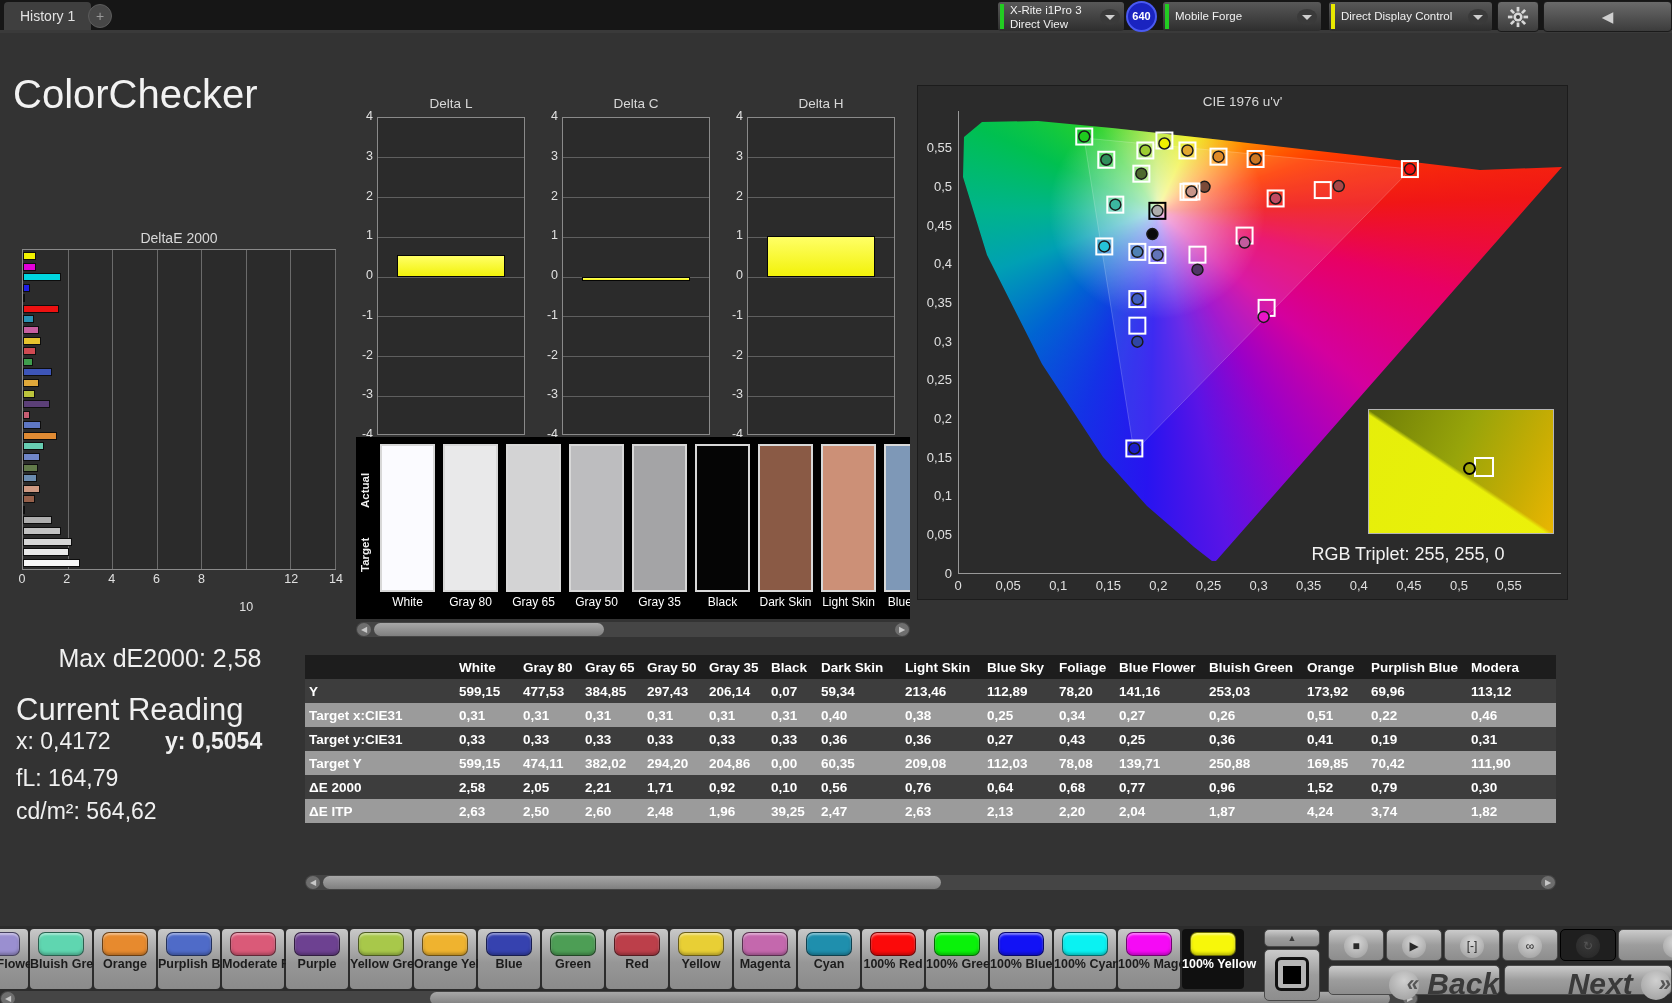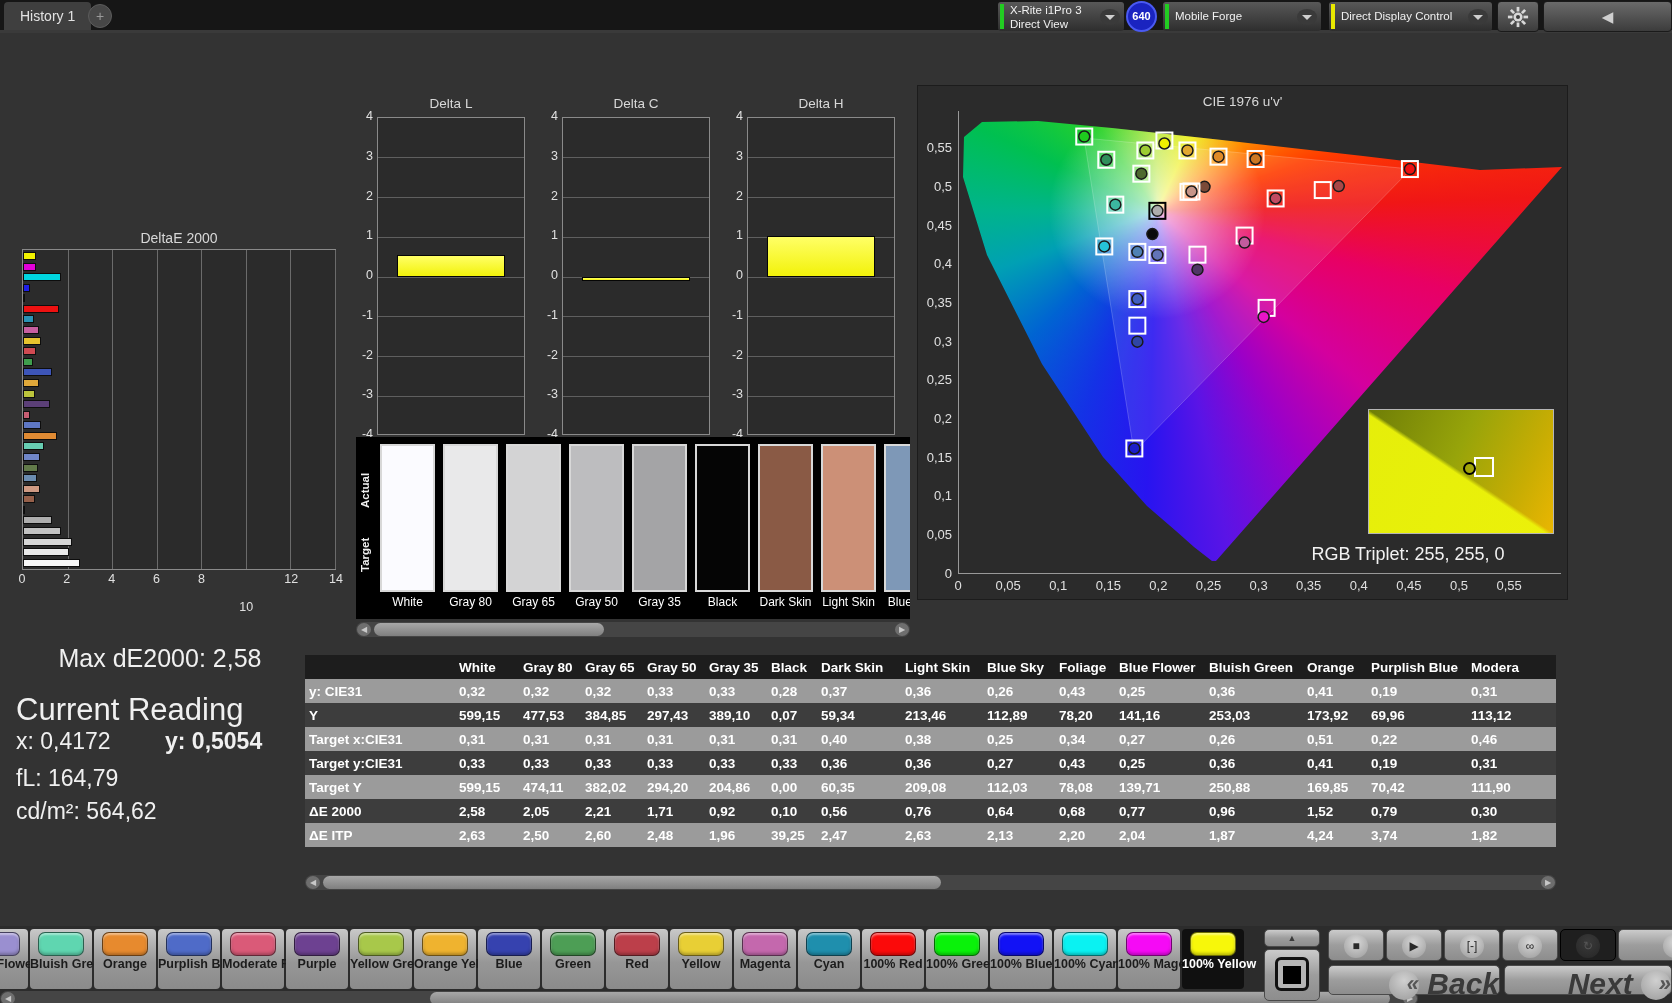--- a/index.html
+++ b/index.html
@@ -181,20 +181,21 @@
           </g>
           <circle cx="12" cy="12" r="2.2" fill="#3c3c3c"></circle>
         </g>
       </svg>
     </div>
     <div class="sqbtn" id="btn-collapse">
       <span>◀</span>
     </div>
   </div>
 
+  <div id="page-title">ColorChecker</div>
   <div id="stat-max">Max dE2000: 2,58</div>
   <div id="cur-title">Current Reading</div>
   <div id="cur-x">x: 0,4172</div>
   <div id="cur-y">y: 0,5054</div>
   <div id="cur-fl">fL: 164,79</div>
   <div id="cur-cd">cd/m²: 564,62</div>
 
   <div id="de-title">DeltaE 2000</div>
   <div id="de-plot">
     <div id="de-grids">
@@ -546,45 +547,27 @@
           <th>Blue Sky</th>
           <th>Foliage</th>
           <th>Blue Flower</th>
           <th>Bluish Green</th>
           <th>Orange</th>
           <th>Purplish Blue</th>
           <th>Modera</th>
         </tr>
       </thead>
     <tbody id="tbl-body">
-        <tr class="light">
-          <td class="rowlbl">y: CIE31</td>
-          <td>0,32</td>
-          <td>0,32</td>
-          <td>0,32</td>
-          <td>0,33</td>
-          <td>0,33</td>
-          <td>0,28</td>
-          <td>0,37</td>
-          <td>0,36</td>
-          <td>0,26</td>
-          <td>0,43</td>
-          <td>0,25</td>
-          <td>0,36</td>
-          <td>0,41</td>
-          <td>0,19</td>
-          <td>0,31</td>
-        </tr>
         <tr class="dark">
           <td class="rowlbl">Y</td>
           <td>599,15</td>
           <td>477,53</td>
           <td>384,85</td>
           <td>297,43</td>
-          <td>389,10</td>
+          <td>206,14</td>
           <td>0,07</td>
           <td>59,34</td>
           <td>213,46</td>
           <td>112,89</td>
           <td>78,20</td>
           <td>141,16</td>
           <td>253,03</td>
           <td>173,92</td>
           <td>69,96</td>
           <td>113,12</td>

